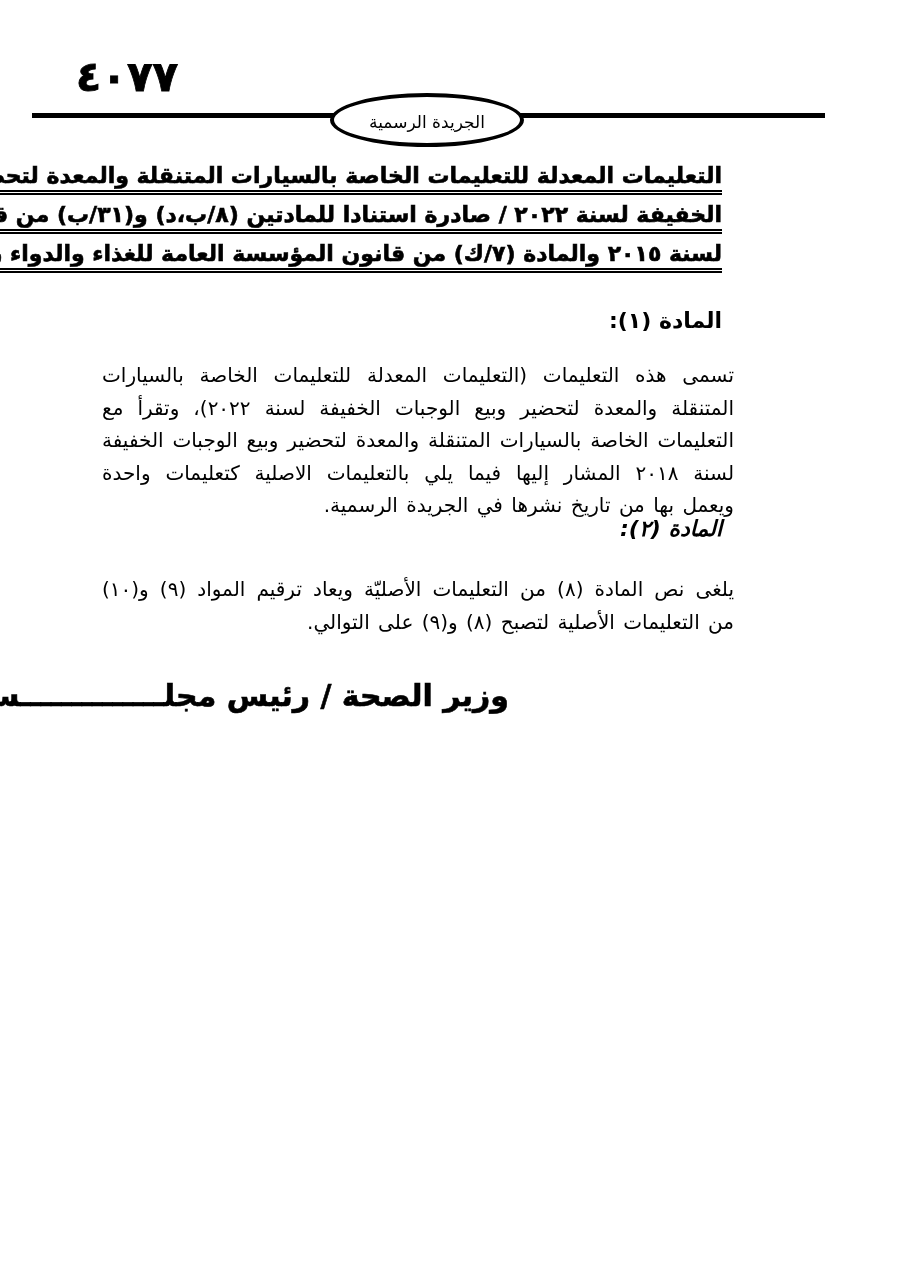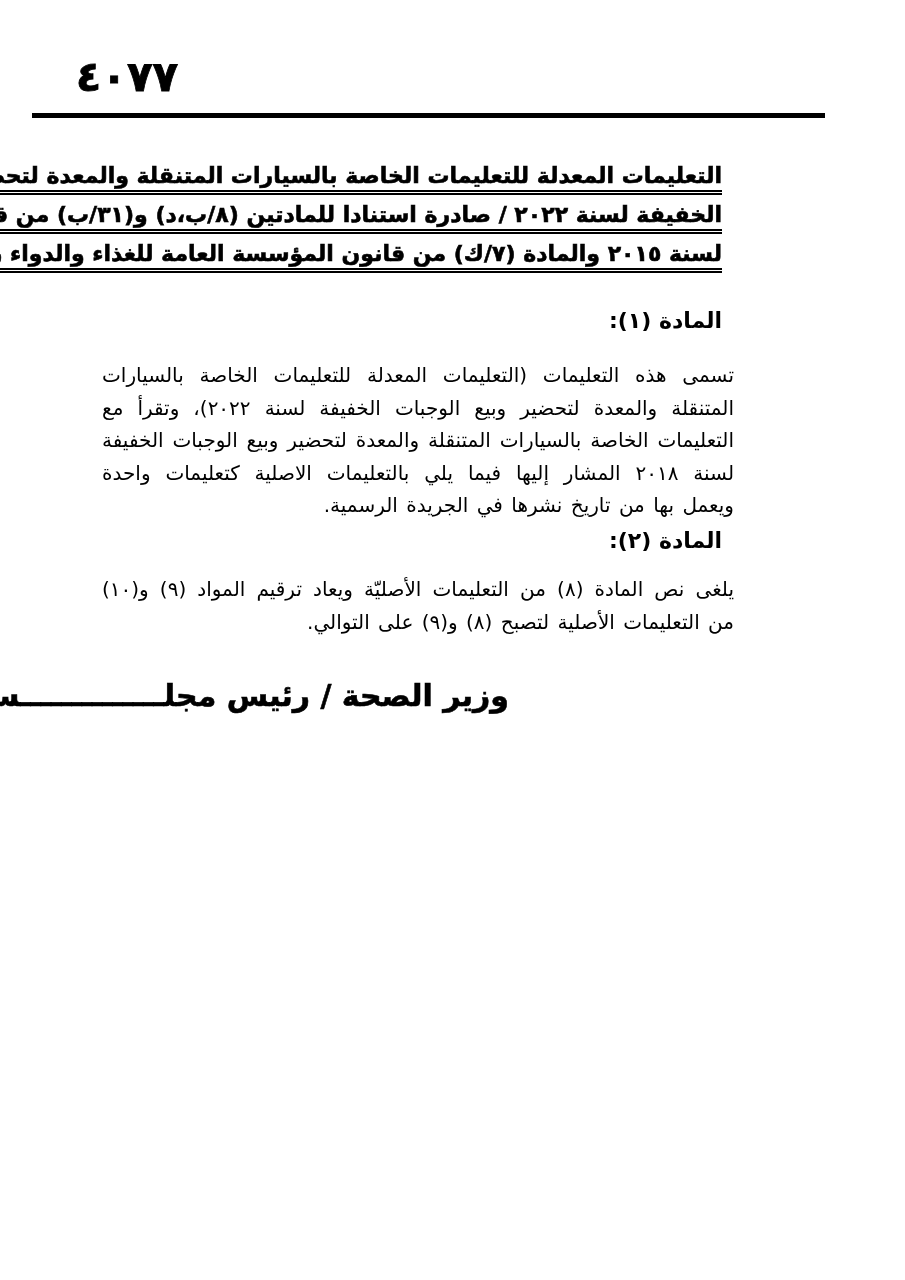--- a/index.html
+++ b/index.html
@@ -67,21 +67,21 @@
   
   .article-heading {
     position: absolute;
     right: 183px;
     direction: rtl;
     font-size: 22px; font-weight: bold;
     margin: 0;
     line-height: 1.2;
   }
   .article-heading.h1 { top: 308px; margin-left: 17px; }
-  .article-heading.h2 { top: 528px; }
+  .article-heading.h2 { top: 516px; font-style: italic; }
   .article-body {
     position: absolute;
     left: 90px; width: 632px;
     direction: rtl;
     text-align: justify;
     font-size: 20px;
     line-height: 32.5px;
     margin: 12px;
     word-spacing: 2px;
   }
@@ -104,20 +104,23 @@
 </style>
 </head>
 <body>
 
 <div class="page">
 
   <div class="page-number">٤٠٧٧</div>
 
   <div class="header-rule"></div>
 
+  <div class="gazette-oval">
+    <span>الجريدة الرسمية</span>
+  </div>
 
   <div class="doc-title">
     <div class="t-line">
       <span>التعليمات المعدلة للتعليمات الخاصة بالسيارات المتنقلة والمعدة لتحضير وبيع الوجبات</span>
     </div>
     <div class="t-line">
       <span>الخفيفة لسنة ٢٠٢٢ / صادرة استنادا للمادتين (٨/ب،د) و(٣١/ب) من قانون الغذاء رقم (٣٠)</span>
     </div>
     <div class="t-line">
       <span>لسنة ٢٠١٥ والمادة (٧/ك) من قانون المؤسسة العامة للغذاء والدواء رقم (٤١) لسنة ٢٠٠٨</span>

